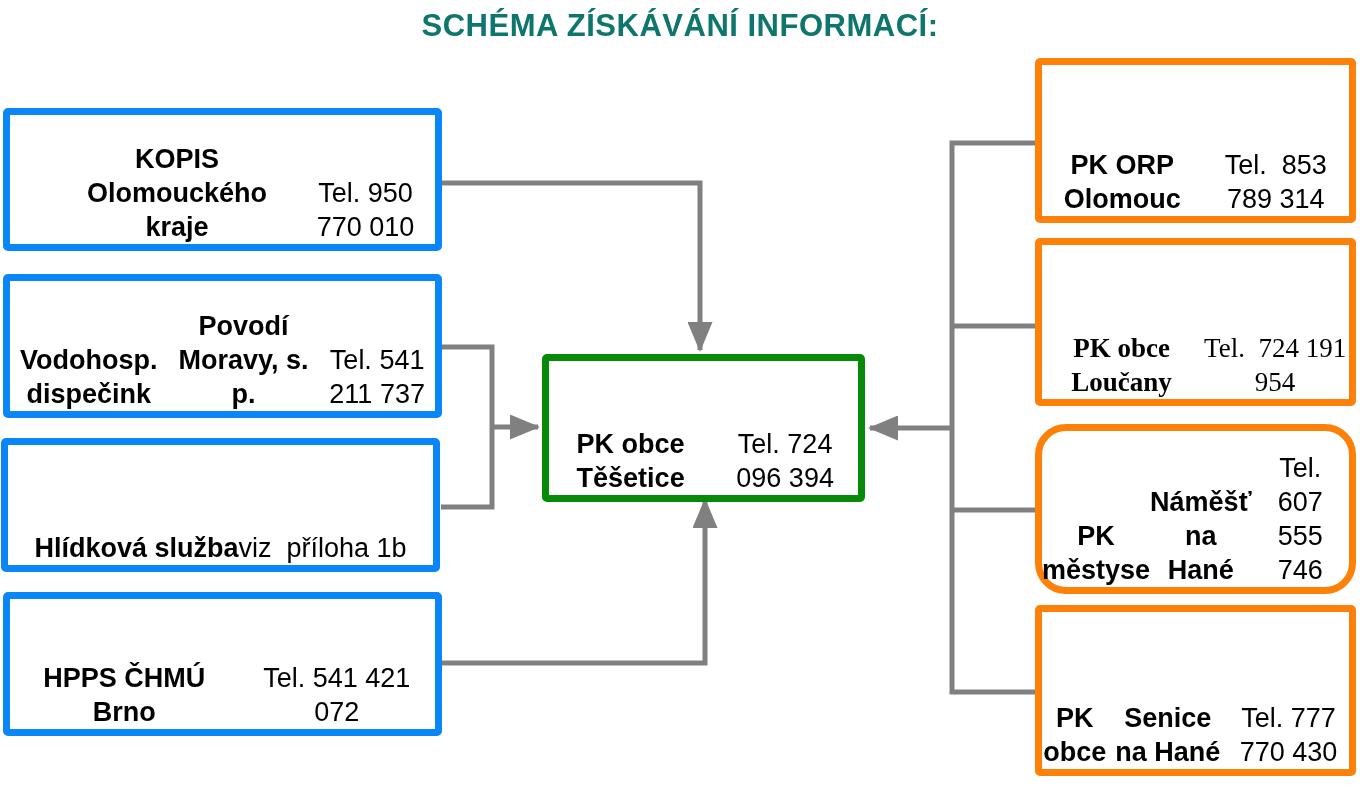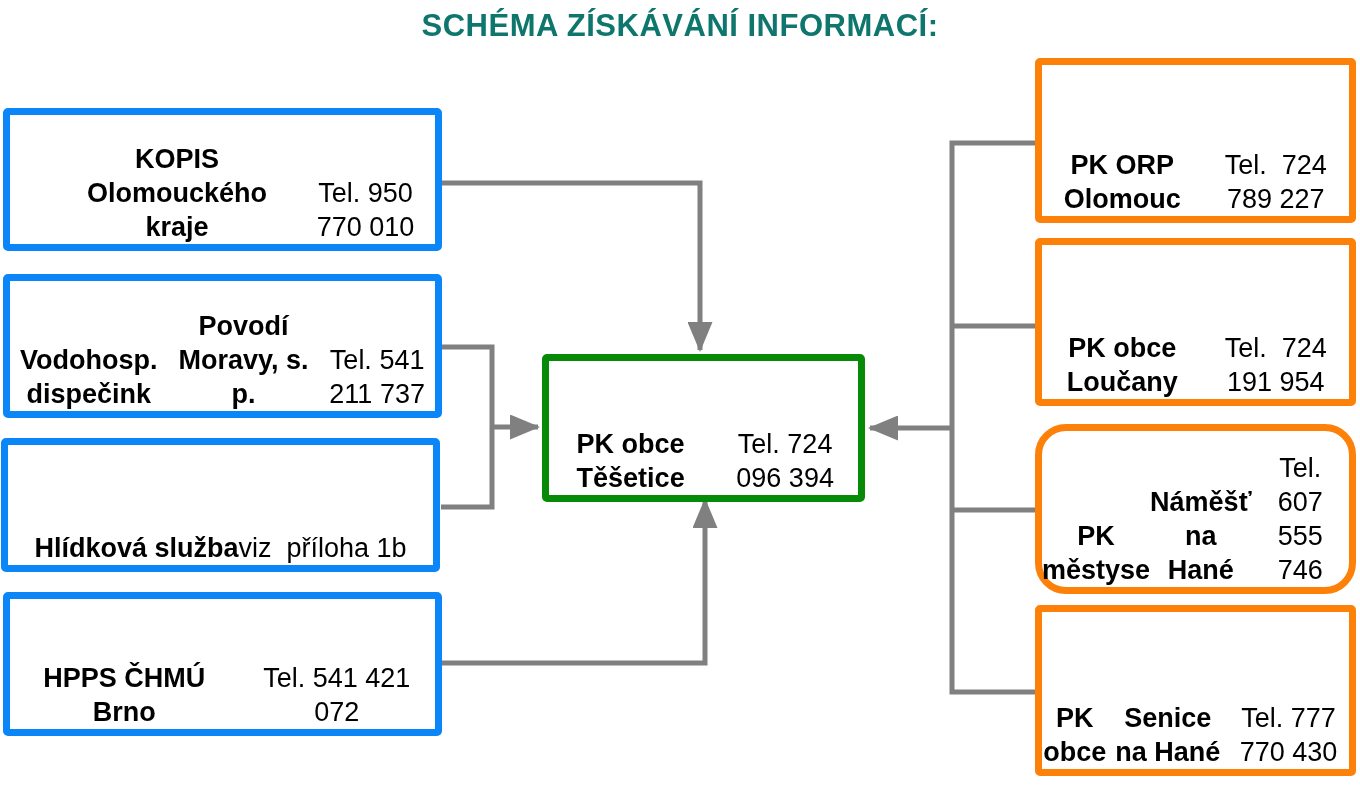--- a/index.html
+++ b/index.html
@@ -45,21 +45,21 @@
   .node.blue   { border: 7px solid #0b86f8; }
   .node.green  { border: 7px solid #078a07; }
   .node.orange { border: 7px solid #fd8008; }
 
   .node.kopis     { left: 3px;    top: 108px; width: 439px; height: 143px; padding-left: 48px; }
   .node.vodohosp  { left: 3px;    top: 274px; width: 439px; height: 144px; }
   .node.hlidkova  { left: 1px;    top: 438px; width: 439px; height: 134px; }
   .node.hpps      { left: 3px;    top: 592px; width: 439px; height: 144px; }
   .node.center    { left: 542px;  top: 354px; width: 323px; height: 148px; }
   .node.orp       { left: 1035px; top: 58px;  width: 321px; height: 165px; }
-  .node.loucany   { left: 1035px; top: 238px; width: 321px; height: 168px; }
+  .node.loucany   { left: 1035px; top: 238px; width: 321px; height: 168px; font-family: Liberation Serif, serif; }
   .node.namest    { left: 1035px; top: 424px; width: 321px; height: 170px; border-radius: 31px; }
   .node.senice    { left: 1035px; top: 605px; width: 321px; height: 171px; }
 </style>
 </head>
 <body>
 
 <div id="canvas">
 
   <svg class="connectors" width="1360" height="787" viewBox="0 0 1360 787">
     <defs>
@@ -108,21 +108,21 @@
     <span class="note">Tel. 541 421 072</span>
   </div>
 
   <div class="node green center">
     <span class="bold">PK obce Těšetice</span>
     <span class="note">Tel. 724 096 394</span>
   </div>
 
   <div class="node orange orp">
     <span class="bold">PK ORP Olomouc</span>
-    <span class="note">Tel.  724 789 227</span>
+    <span class="note">Tel.  853 789 314</span>
   </div>
 
   <div class="node orange loucany">
     <span class="bold">PK obce Loučany</span>
     <span class="note">Tel.  724 191 954</span>
   </div>
 
   <div class="node orange namest">
     <span class="bold">PK městyse</span>
     <span class="bold">Náměšť na Hané</span>

